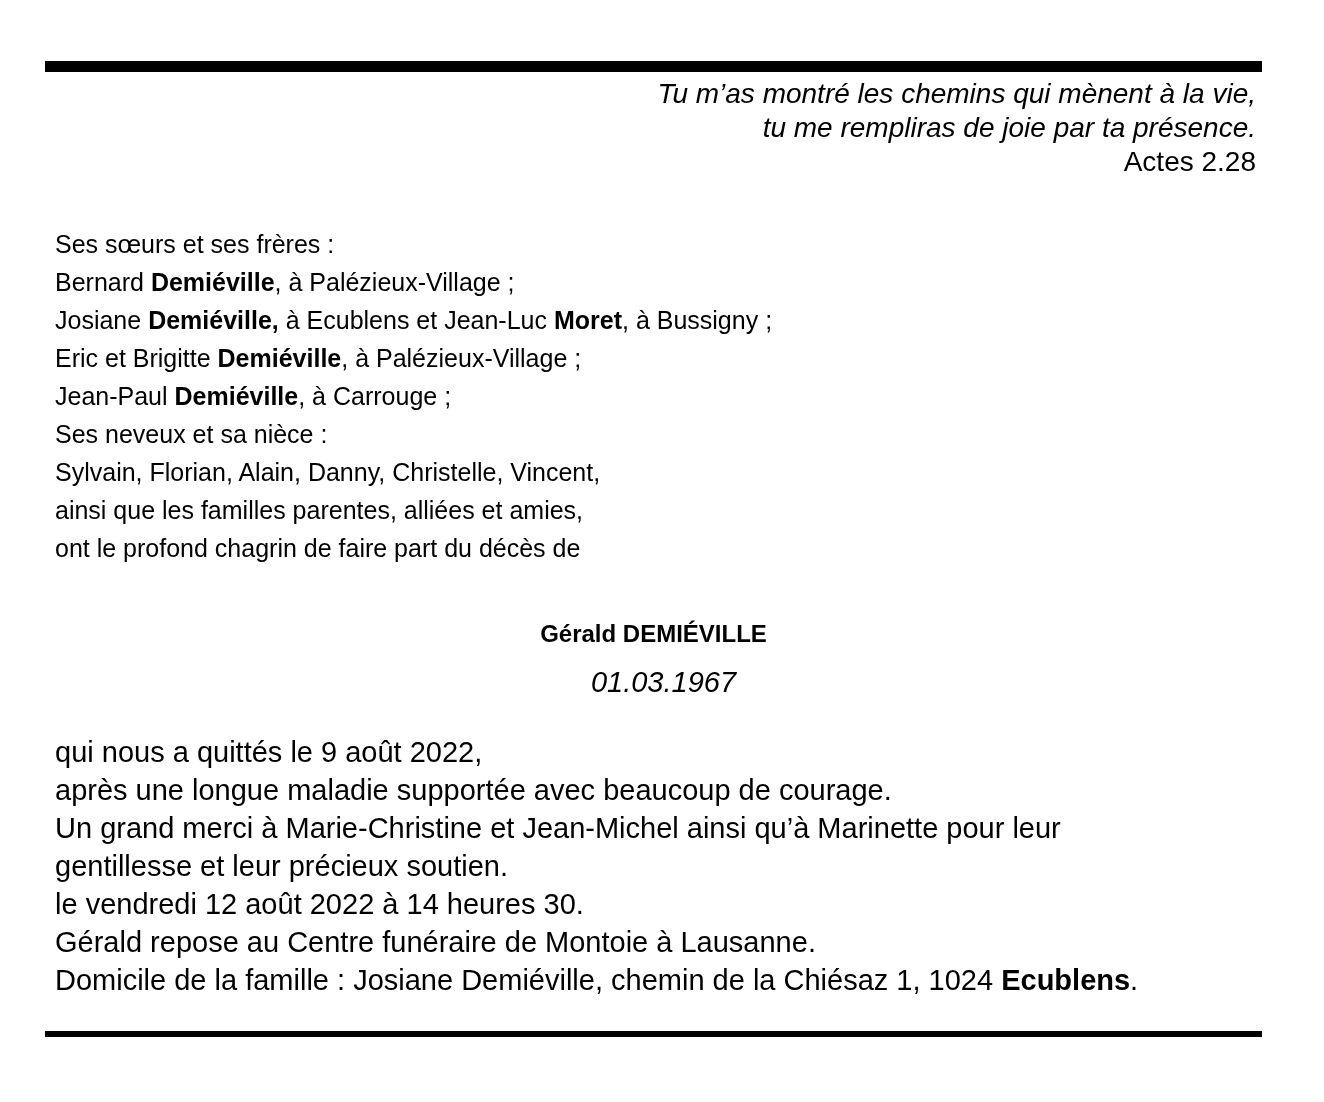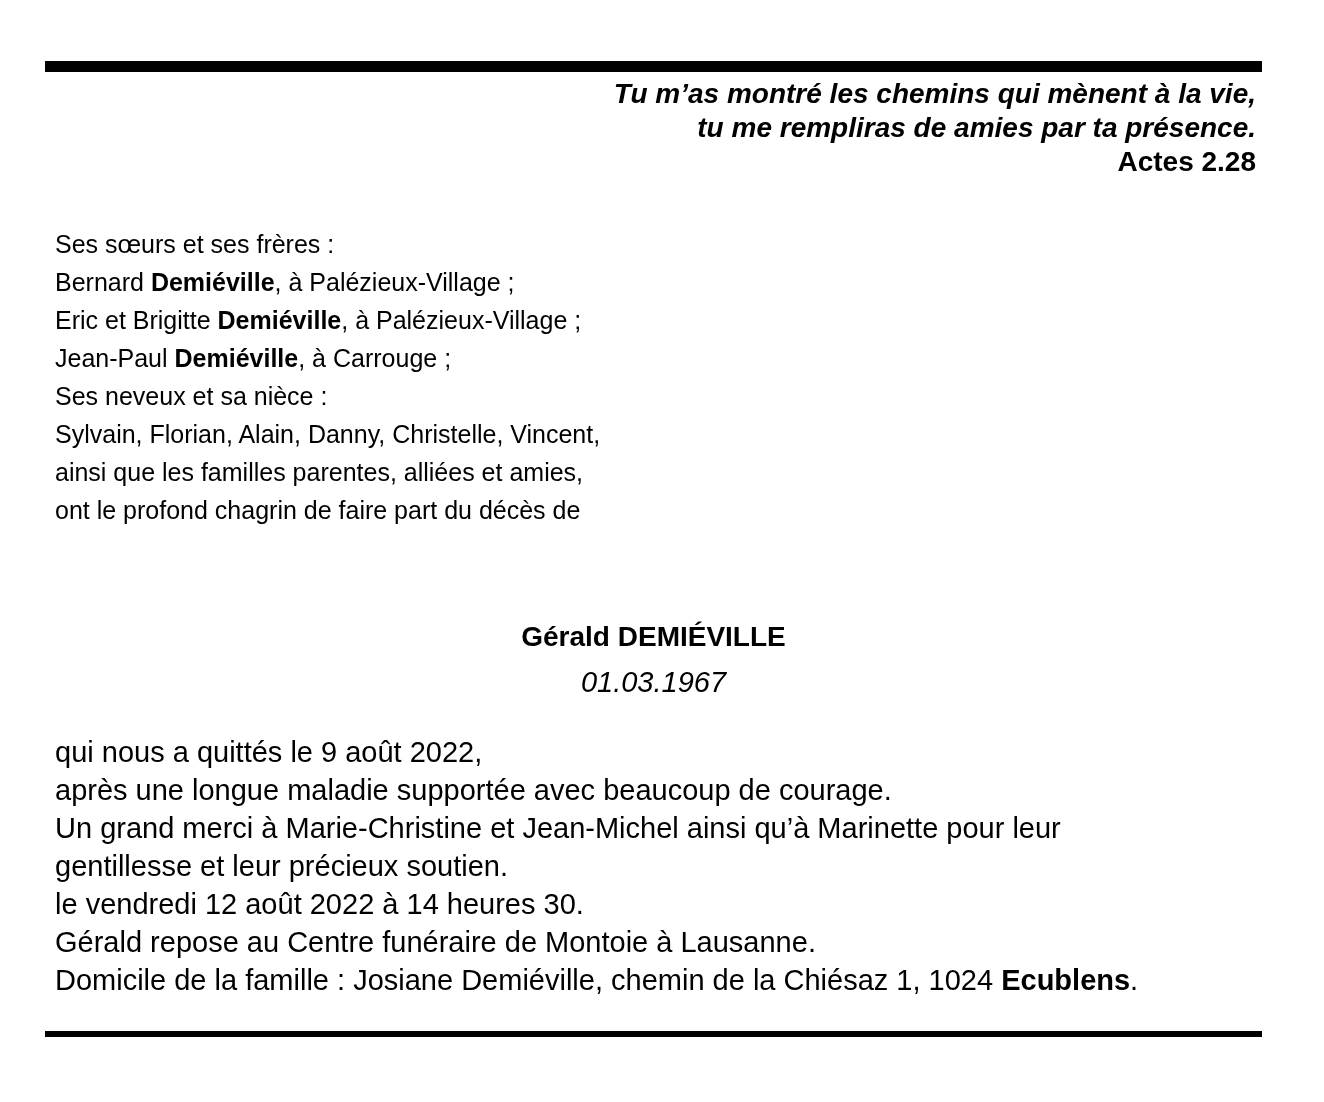--- a/index.html
+++ b/index.html
@@ -31,43 +31,42 @@
     height: 6px;
   }
   .epigraph {
     position: absolute;
     top: 77px;
     right: 68px;
     text-align: right;
     font-size: 28px;
     line-height: 34px;
     white-space: nowrap;
-    font-weight: bold;
   }
   .announcement {
     position: absolute;
     left: 55px;
     top: 225px;
     font-size: 25px;
     line-height: 38px;
     white-space: nowrap;
   }
   .deceased-name {
     position: absolute;
     left: 45px;
     top: 620px;
     width: 1217px;
     text-align: center;
-    font-size: 28px;
+    font-size: 24px;
     font-weight: bold;
     line-height: 1.2;
   }
   .birth-date {
     position: absolute;
-    left: 45px;
+    left: 55px;
     top: 666px;
     width: 1217px;
     text-align: center;
     font-size: 29px;
     font-style: italic;
   }
   .details {
     position: absolute;
     left: 55px;
     top: 733px;
@@ -81,27 +80,28 @@
 </style>
 </head>
 <body>
 
 <div class="page">
 
   <div class="rule rule-top"></div>
 
   <div class="epigraph">
       <div class="line"><span class="italic">Tu m’as montré les chemins qui mènent à la vie,</span></div>
-      <div class="line"><span class="italic">tu me rempliras de amies par ta présence.</span></div>
+      <div class="line"><span class="italic">tu me rempliras de joie par ta présence.</span></div>
       <div class="line"><span>Actes 2.28</span></div>
     </div>
 
   <div class="announcement">
       <div class="line"><span>Ses sœurs et ses frères :</span></div>
       <div class="line"><span>Bernard </span><span class="bold">Demiéville</span><span>, à Palézieux-Village ;</span></div>
+      <div class="line"><span>Josiane </span><span class="bold">Demiéville,</span><span> à Ecublens et Jean-Luc </span><span class="bold">Moret</span><span>, à Bussigny ;</span></div>
       <div class="line"><span>Eric et Brigitte </span><span class="bold">Demiéville</span><span>, à Palézieux-Village ;</span></div>
       <div class="line"><span>Jean-Paul </span><span class="bold">Demiéville</span><span>, à Carrouge ;</span></div>
       <div class="line"><span>Ses neveux et sa nièce :</span></div>
       <div class="line"><span>Sylvain, Florian, Alain, Danny, Christelle, Vincent,</span></div>
       <div class="line"><span>ainsi que les familles parentes, alliées et amies,</span></div>
       <div class="line"><span>ont le profond chagrin de faire part du décès de</span></div>
     </div>
 
   <div class="deceased-name">Gérald DEMIÉVILLE</div>
 

